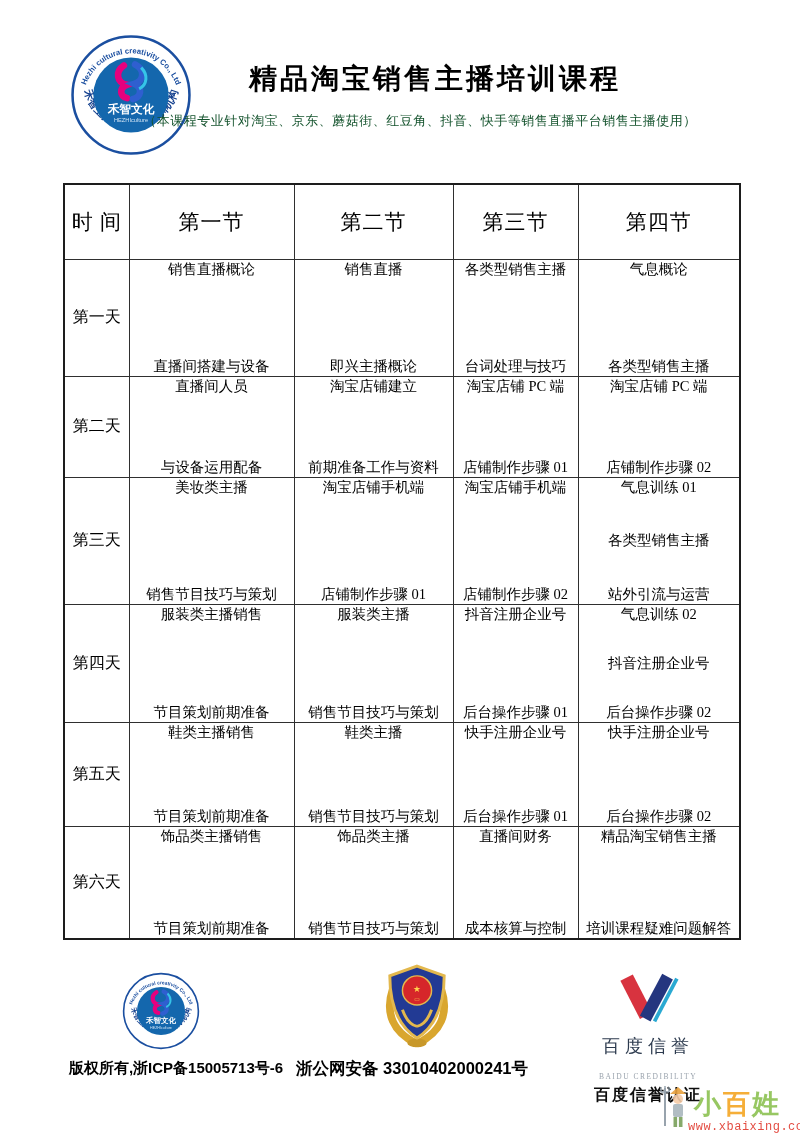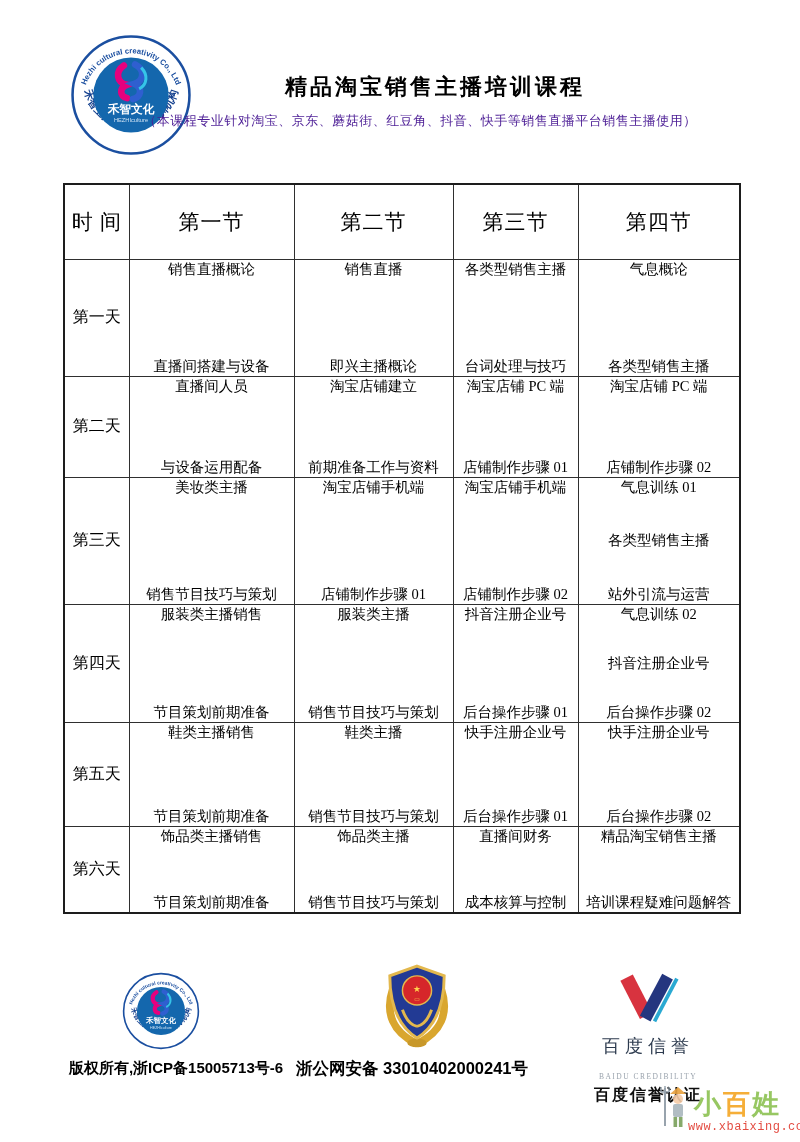--- a/index.html
+++ b/index.html
@@ -1,41 +1,41 @@
 <!DOCTYPE html>
 <html><head>
 <meta charset="utf-8">
 <style>
   * { margin: 0; padding: 0; box-sizing: border-box; }
   body { background: #ffffff; font-family: "Liberation Serif", "DejaVu Serif", serif; }
   .page { position: relative; width: 800px; height: 1142px; margin: 0 auto; background: #ffffff; overflow: hidden; }
 
   
   .logo-top { position: absolute; left: 70px; top: 34px; }
-  .page-title { position: absolute; left: 180px; top: 72px; width: 510px; text-align: center;
-    font-size: 22px; font-weight: bold; color: #000; letter-spacing: 3px; }
+  .page-title { position: absolute; left: 180px; top: 60px; width: 510px; text-align: center;
+    font-size: 28px; font-weight: bold; color: #000; letter-spacing: 3px; }
   .page-subtitle { position: absolute; left: 130px; top: 112px; width: 580px; text-align: center;
-    font-size: 13px; color: #4c1d95; letter-spacing: 0.5px; }
+    font-size: 13px; color: #14532d; letter-spacing: 0.5px; }
 
   
   .course-table { position: absolute; left: 63px; top: 183px; border-collapse: collapse;
     table-layout: fixed; border: 2.5px solid #1d1d1d; }
   .course-table th, .course-table td { border: 1.6px solid #2f2f2f; text-align: center;
     vertical-align: middle; color: #000000; padding: 0; }
   .course-table th { font-size: 21px; font-weight: normal; letter-spacing: 1px; }
   .day-cell { font-size: 16px; }
   .cw { display: flex; flex-direction: column; justify-content: space-between; align-items: center; gap: 20px; }
   .ln { font-size: 14.5px; white-space: nowrap; }
   tr.hr  { height: 75px; }
   tr.r1 .cw { height: 116px; }
   tr.r2 .cw { height: 100px; }
   tr.r3 .cw { height: 126px; }
   tr.r4 .cw { height: 117px; }
   tr.r5 .cw { height: 103px; }
-  tr.r6 .cw { height: 85px; }
+  tr.r6 .cw { height: 111px; }
 
   
   .logo-bottom { position: absolute; left: 122px; top: 972px; }
   .copyright { position: absolute; left: 58px; top: 1059px; width: 236px; text-align: center;
     font-family: "Liberation Sans", sans-serif; font-weight: bold; font-size: 15px; color: #000; }
   .badge { position: absolute; left: 383px; top: 962px; }
   .police-record { position: absolute; left: 278px; top: 1058px; width: 268px; text-align: center;
     font-family: "Liberation Sans", sans-serif; font-weight: bold; font-size: 16.5px; color: #000; }
   .baidu-block { position: absolute; left: 586px; top: 972px; width: 124px; text-align: center; }
   .baidu-name { font-family: "Liberation Sans", sans-serif; font-size: 18px; color: #2c3a4e;

